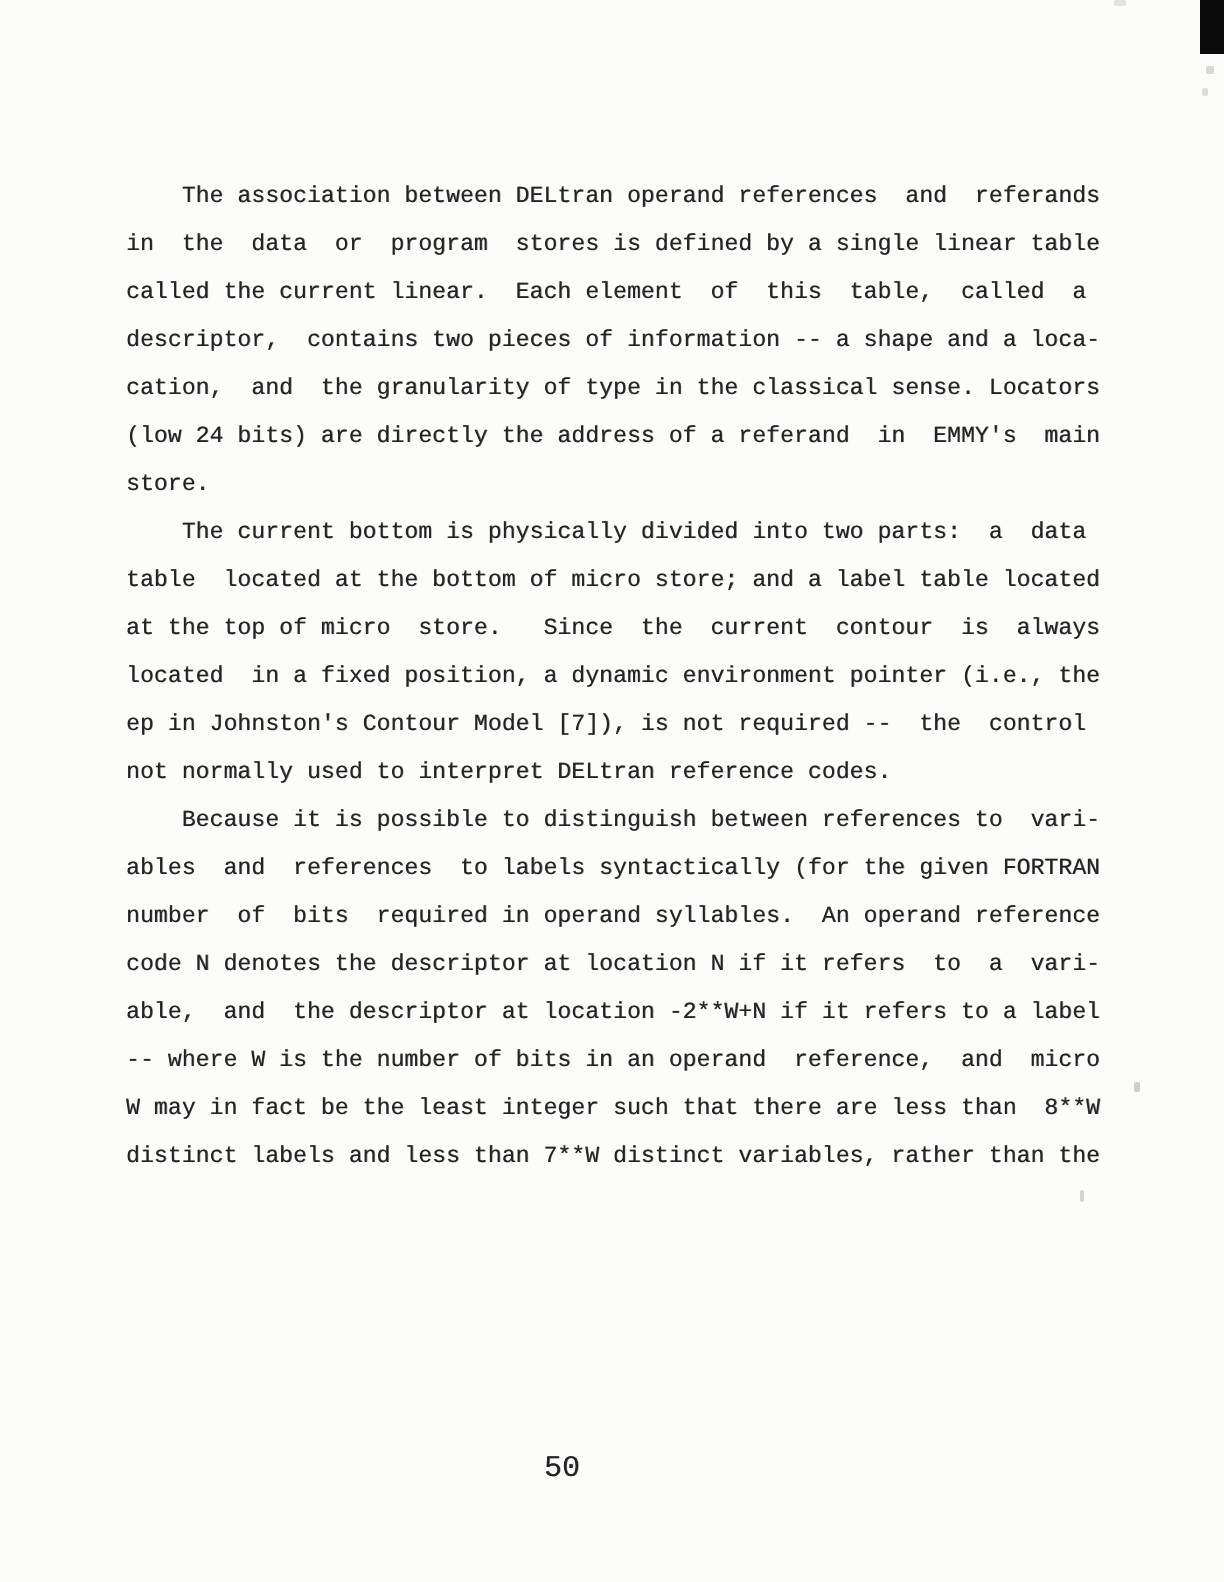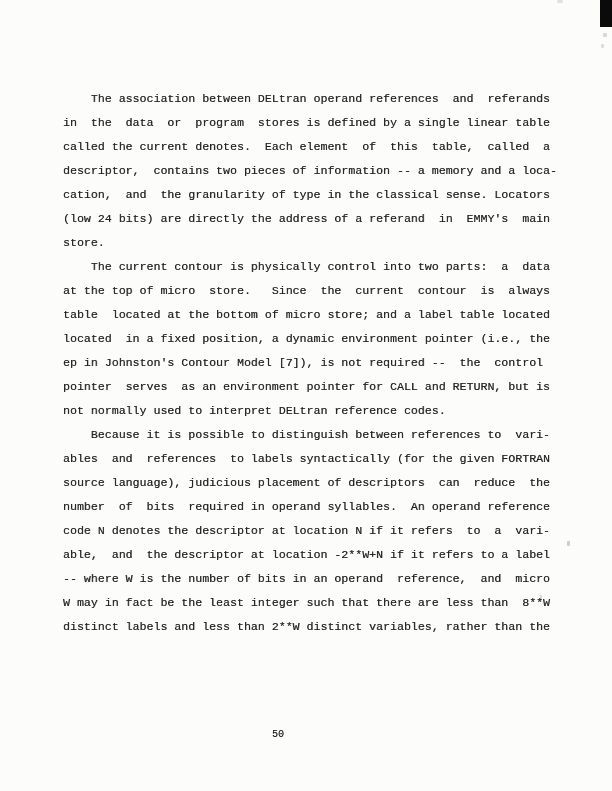--- a/index.html
+++ b/index.html
@@ -27,21 +27,21 @@
     white-space:pre;
     font-size:11.6px;
     line-height:24px;
     color:var(--ink);
     letter-spacing:0px;
     text-shadow:0.3px 0 0 rgba(35,35,35,0.55);
   }
   .page-number{
     position:absolute;
     left:272px;top:727px;
-    font-size:10px;
+    font-size:15px;
     line-height:16px;
     color:var(--ink);
     text-shadow:0.3px 0 0 rgba(35,35,35,0.55);
   }
   .corner-bar{
     position:absolute;
     left:600px;top:0;
     width:12px;height:27px;
     background:#0b0b0b;
   }
@@ -64,38 +64,36 @@
   <div class="corner-bar"></div>
   <div class="speck s1"></div>
   <div class="speck s2"></div>
   <div class="speck s3"></div>
   <div class="speck s4"></div>
   <div class="speck s5"></div>
 
   <div class="text-block">
     <div class="line">    The association between DELtran operand references  and  referands</div>
     <div class="line">in  the  data  or  program  stores is defined by a single linear table</div>
-    <div class="line">called the current denotes.  Each element  of  this  table,  called  a</div>
-    <div class="line">descriptor,  contains two pieces of information -- a memory and a loca-</div>
+    <div class="line">called the current linear.  Each element  of  this  table,  called  a</div>
+    <div class="line">descriptor,  contains two pieces of information -- a shape and a loca-</div>
     <div class="line">cation,  and  the granularity of type in the classical sense. Locators</div>
     <div class="line">(low 24 bits) are directly the address of a referand  in  EMMY's  main</div>
     <div class="line">store.</div>
-    <div class="line">    The current contour is physically control into two parts:  a  data</div>
+    <div class="line">    The current bottom is physically divided into two parts:  a  data</div>
+    <div class="line">table  located at the bottom of micro store; and a label table located</div>
     <div class="line">at the top of micro  store.   Since  the  current  contour  is  always</div>
-    <div class="line">table  located at the bottom of micro store; and a label table located</div>
     <div class="line">located  in a fixed position, a dynamic environment pointer (i.e., the</div>
     <div class="line">ep in Johnston's Contour Model [7]), is not required --  the  control</div>
-    <div class="line">pointer  serves  as an environment pointer for CALL and RETURN, but is</div>
     <div class="line">not normally used to interpret DELtran reference codes.</div>
     <div class="line">    Because it is possible to distinguish between references to  vari-</div>
     <div class="line">ables  and  references  to labels syntactically (for the given FORTRAN</div>
-    <div class="line">source language), judicious placement of descriptors  can  reduce  the</div>
     <div class="line">number  of  bits  required in operand syllables.  An operand reference</div>
     <div class="line">code N denotes the descriptor at location N if it refers  to  a  vari-</div>
     <div class="line">able,  and  the descriptor at location -2**W+N if it refers to a label</div>
     <div class="line">-- where W is the number of bits in an operand  reference,  and  micro</div>
     <div class="line">W may in fact be the least integer such that there are less than  8**W</div>
-    <div class="line">distinct labels and less than 2**W distinct variables, rather than the</div>
+    <div class="line">distinct labels and less than 7**W distinct variables, rather than the</div>
   </div>
 
   <div class="page-number">50</div>
 
 </div>
 
 </body></html>

